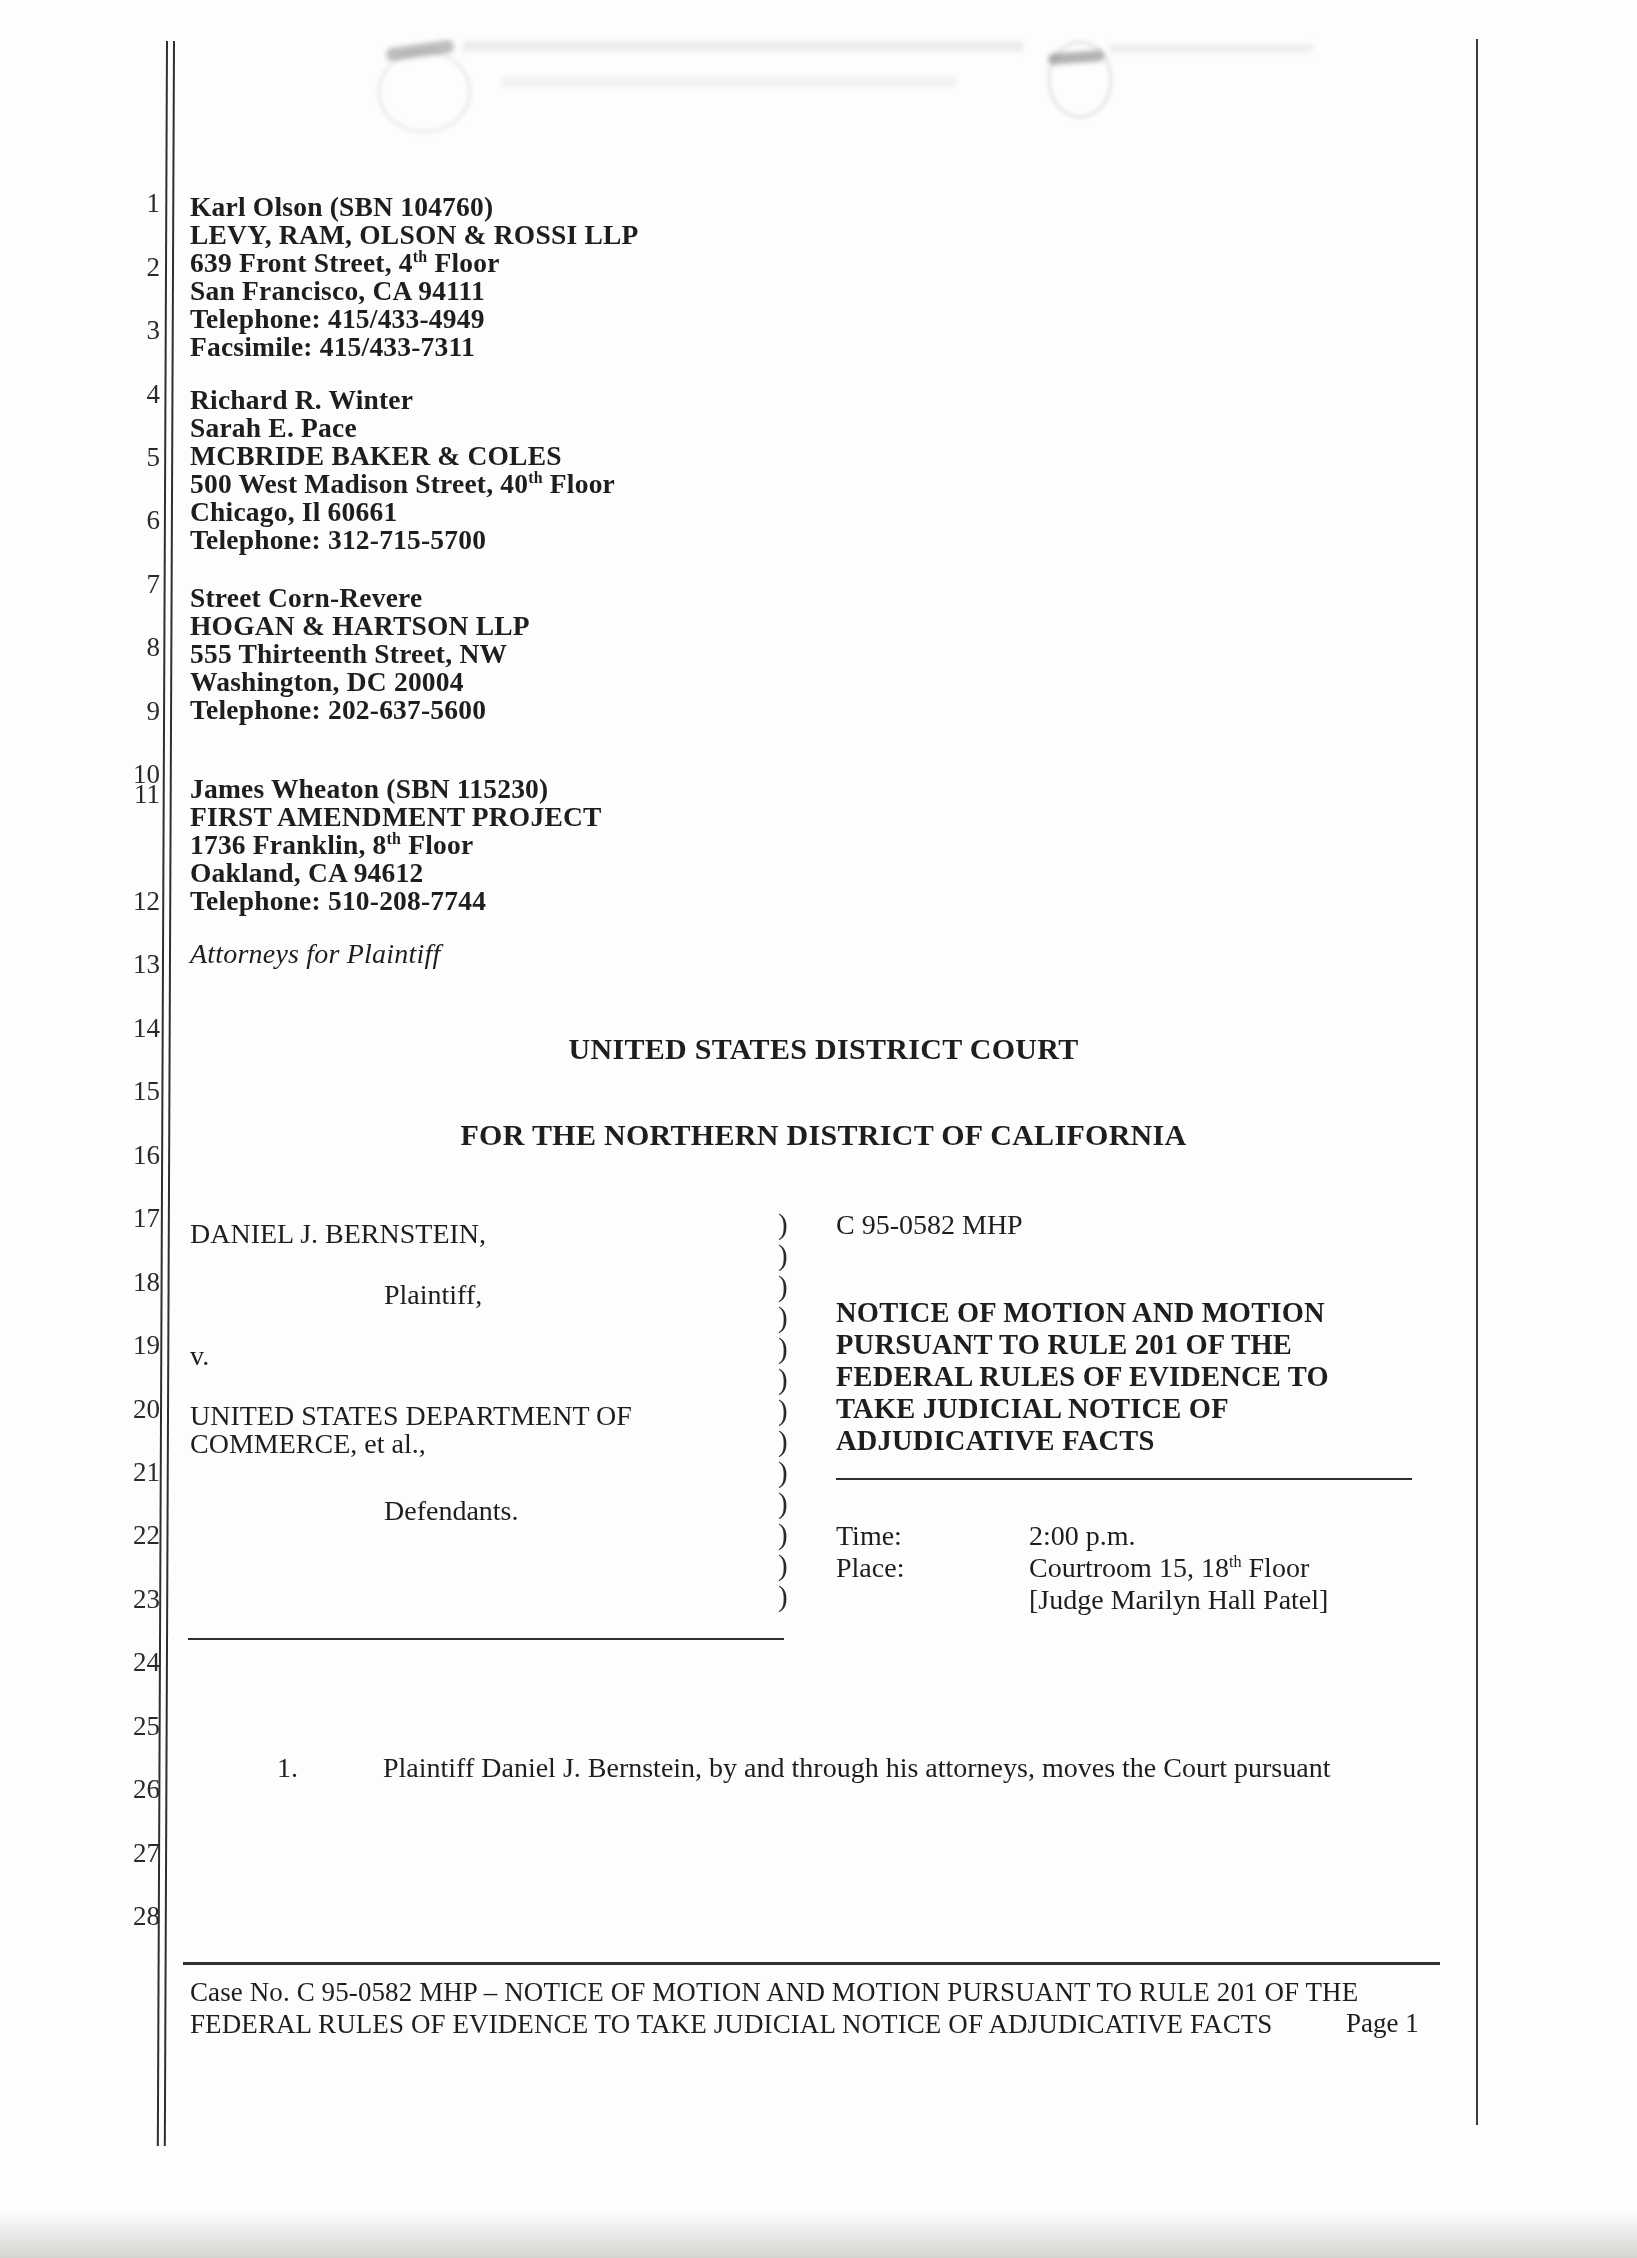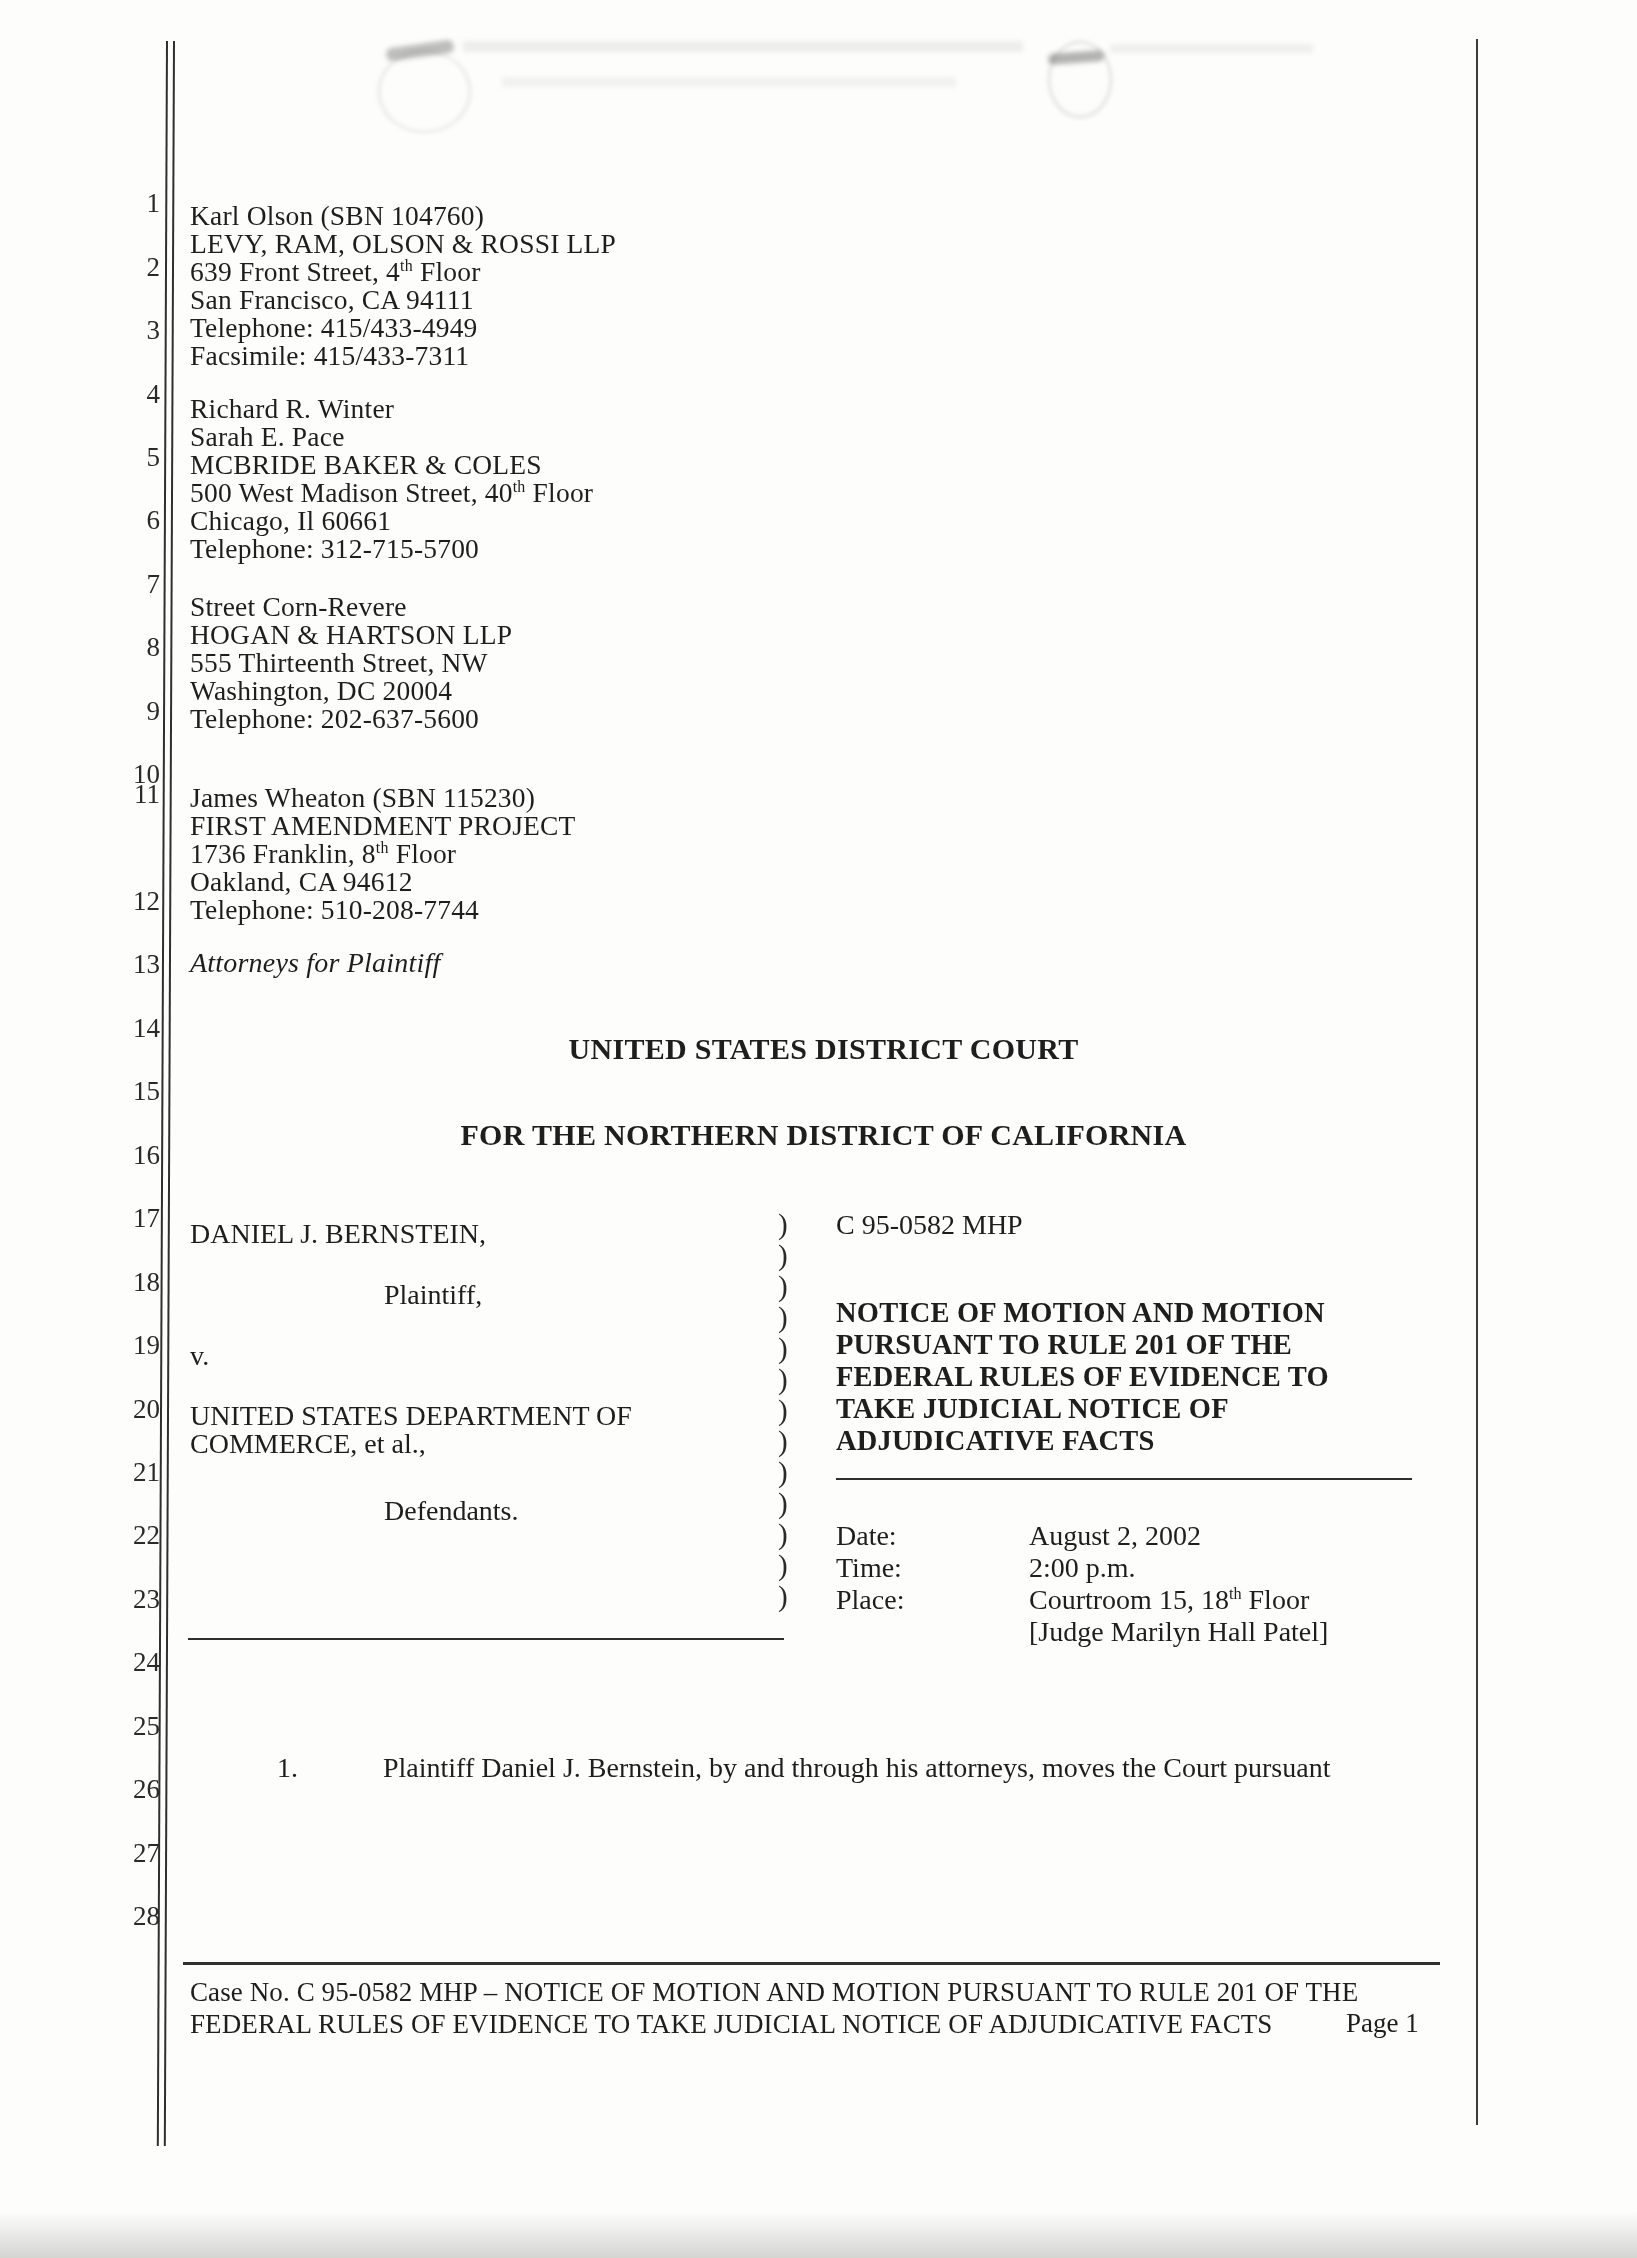--- a/index.html
+++ b/index.html
@@ -13,21 +13,21 @@
   }
   
   .vline{position:absolute;background:#2f2f2f;}
   .vleft-outer{left:166px;top:41px;width:1.9px;height:2105px;transform:rotate(0.25deg);transform-origin:top;}
   .vleft-inner{left:173px;top:41px;width:2.4px;height:2105px;transform:rotate(0.25deg);transform-origin:top;}
   .vright{left:1476px;top:39px;width:1.9px;height:2086px;background:#3c3c3c;}
   
   .lineno{position:absolute;left:58px;width:102px;text-align:right;font-size:27px;line-height:29px;color:#2a2a2a;}
   
   .attorneys{position:absolute;left:190px;top:193px;width:734px;font-size:27.5px;line-height:28px;letter-spacing:0.2px;}
-  .att-block{margin:9px 0 25px 0;}
+  .att-block{margin:0 0 25px 0;font-weight:bold;}
   .att-block.b2{margin-bottom:30px;}
   .att-block.b3{margin-bottom:51px;}
   .att-block.b4{margin-bottom:25px;}
   .att-line{white-space:nowrap;}
   sup{font-size:.58em;vertical-align:super;line-height:0;}
   .note{font-style:italic;font-size:28px;}
   
   .court-head{position:absolute;left:190px;width:1267px;text-align:center;font-weight:bold;font-size:30px;letter-spacing:0.3px;}
   .ch1{top:1032px;}
   .ch2{top:1118px;}
@@ -186,24 +186,20 @@
   <div class="motion-title" id="motion-title">
       <div>NOTICE OF MOTION AND MOTION</div>
       <div>PURSUANT TO RULE 201 OF THE</div>
       <div>FEDERAL RULES OF EVIDENCE TO</div>
       <div>TAKE JUDICIAL NOTICE OF</div>
       <div>ADJUDICATIVE FACTS</div>
     </div>
   <div class="title-rule"></div>
   <div class="schedule" id="schedule">
       <div class="sched-row">
-        <div class="sched-label">Date:</div>
-        <div class="sched-value"><span>August 2, 2002</span></div>
-      </div>
-      <div class="sched-row">
         <div class="sched-label">Time:</div>
         <div class="sched-value"><span>2:00 p.m.</span></div>
       </div>
       <div class="sched-row">
         <div class="sched-label">Place:</div>
         <div class="sched-value"><span>Courtroom 15, 18</span><sup>th</sup><span> Floor</span></div>
       </div>
       <div class="sched-row">
         <div class="sched-label"></div>
         <div class="sched-value"><span>[Judge Marilyn Hall Patel]</span></div>

